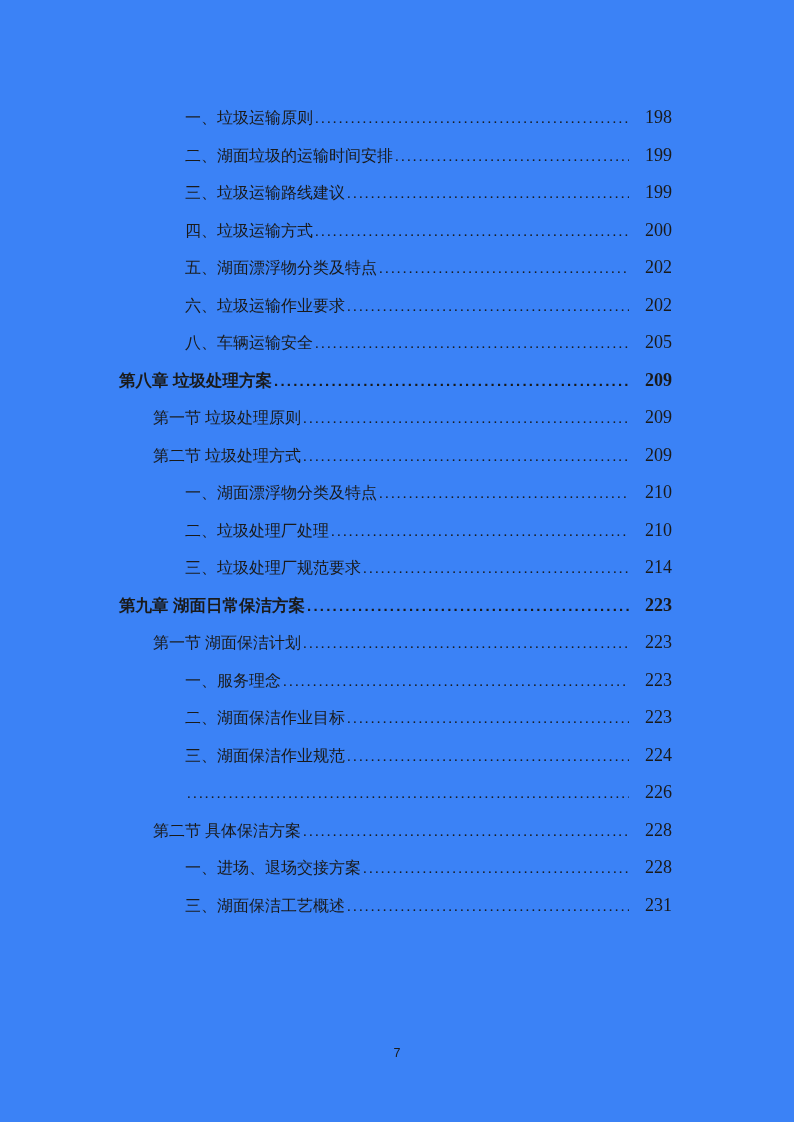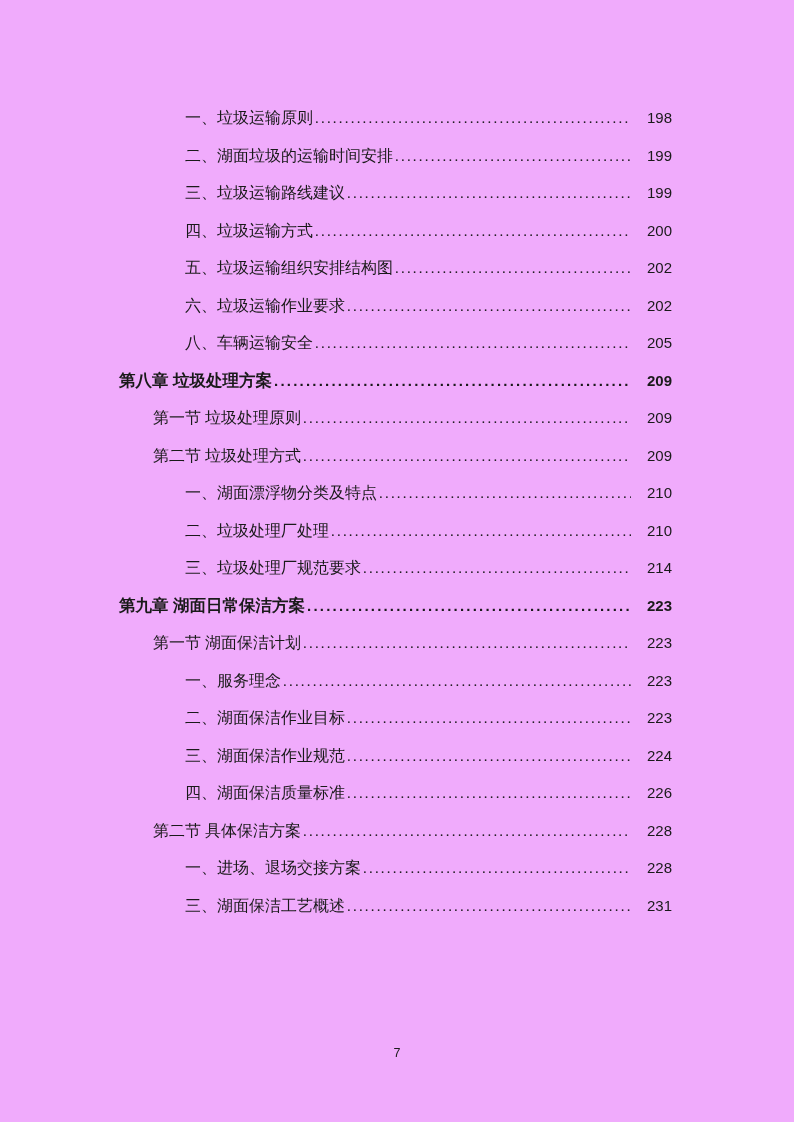--- a/index.html
+++ b/index.html
@@ -9,21 +9,21 @@
     height: 1122px;
     background: #ffffff;
     position: relative;
     overflow: hidden;
     color: #1a1a1a;
     font-family: "Liberation Serif", serif;
   }
   .page {
     position: absolute;
     inset: 0;
-    background: #f0abfc;
+    background: #3b82f6;
   }
   .toc {
     position: absolute;
     top: 99px;
     left: 119px;
     width: 553px;
   }
   .toc-row {
     display: flex;
     align-items: baseline;
@@ -43,22 +43,22 @@
     margin: 0 3px 0 2px;
     min-width: 10px;
   }
   .toc-row .dots::after {
     content: "..........................................................................................................................................................................................................................................................";
     letter-spacing: 2.2px;
     font-size: 15px;
   }
   .toc-row .pnum {
     flex: 0 0 auto;
-    font-family: Liberation Sans, sans-serif;
-    font-size: 15px;
+    font-family: Liberation Serif, serif;
+    font-size: 18px;
     padding-left: 1px;
     margin-left: 12px;
   }
   .toc-row.level-chapter {
     font-family: "Liberation Sans", sans-serif;
     font-weight: 700;
     font-size: 16.5px;
     padding-left: 0;
     align-items: flex-end;
   }
@@ -97,21 +97,21 @@
         <span class="label">三、垃圾运输路线建议</span>
         <span class="dots"></span>
         <span class="pnum">199</span>
       </div>
       <div class="toc-row level-item">
         <span class="label">四、垃圾运输方式</span>
         <span class="dots"></span>
         <span class="pnum">200</span>
       </div>
       <div class="toc-row level-item">
-        <span class="label">五、垃圾运输组织安排结构图</span>
+        <span class="label">五、湖面漂浮物分类及特点</span>
         <span class="dots"></span>
         <span class="pnum">202</span>
       </div>
       <div class="toc-row level-item">
         <span class="label">六、垃圾运输作业要求</span>
         <span class="dots"></span>
         <span class="pnum">202</span>
       </div>
       <div class="toc-row level-item">
         <span class="label">八、车辆运输安全</span>
@@ -167,21 +167,20 @@
         <span class="label">二、湖面保洁作业目标</span>
         <span class="dots"></span>
         <span class="pnum">223</span>
       </div>
       <div class="toc-row level-item">
         <span class="label">三、湖面保洁作业规范</span>
         <span class="dots"></span>
         <span class="pnum">224</span>
       </div>
       <div class="toc-row level-item">
-        <span class="label">四、湖面保洁质量标准</span>
         <span class="dots"></span>
         <span class="pnum">226</span>
       </div>
       <div class="toc-row level-section">
         <span class="label">第二节 具体保洁方案</span>
         <span class="dots"></span>
         <span class="pnum">228</span>
       </div>
       <div class="toc-row level-item">
         <span class="label">一、进场、退场交接方案</span>

